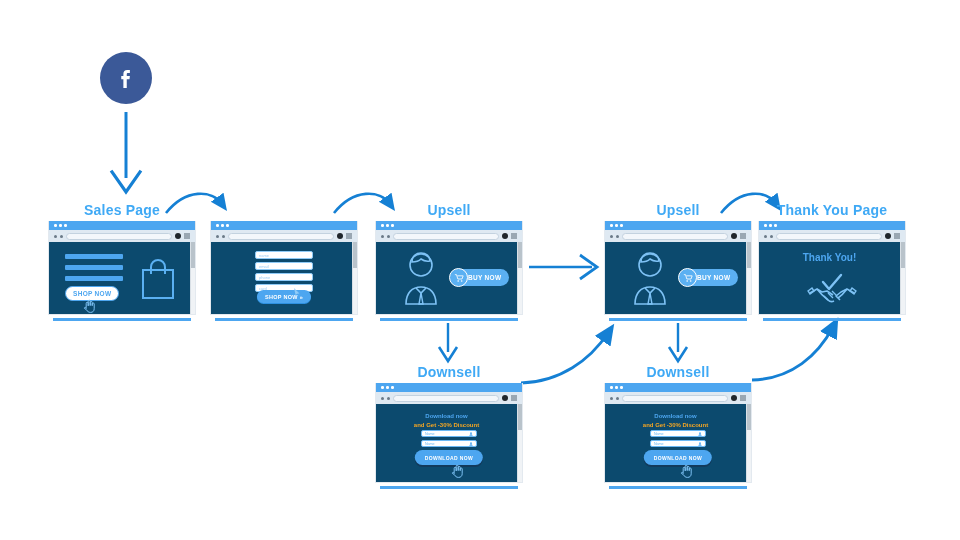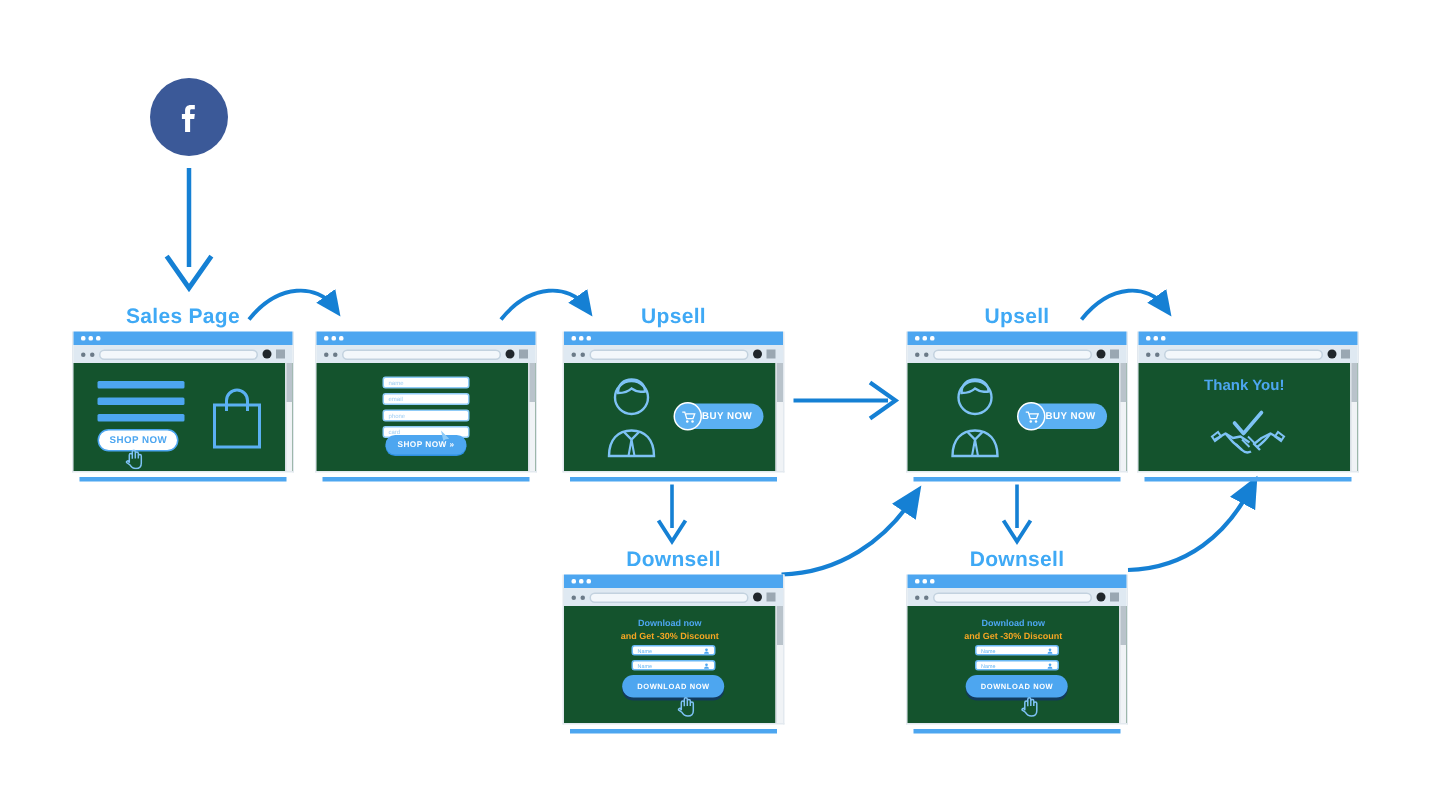--- a/index.html
+++ b/index.html
@@ -53,21 +53,21 @@
   }
   .bar-nav .dot { width: 3px; height: 3px; border-radius: 50%; background: #6b7a88; flex: none; }
   .bar-nav .url {
     flex: 1; height: 7px; border-radius: 4px;
     background: #f3f7fb; border: 1px solid #c3d2df;
   }
   .bar-nav .circ { width: 6px; height: 6px; border-radius: 50%; background: #20262b; flex: none; }
   .bar-nav .sq { width: 6px; height: 6px; background: #9aa7b2; flex: none; }
   .page {
     position: relative;
-    background: #14532d;
+    background: #0c4a6e;
     height: 72px;
     overflow: hidden;
   }
   .scrollbar {
     position: absolute; right: 0; top: 0; bottom: 0; width: 5px;
     background: #f0f3f6; border-left: 1px solid #d9e0e6;
   }
   .scrollbar i { display: block; width: 100%; height: 26px; background: #b9c3cb; }
   .base {
     position: absolute; left: 4px; right: 4px; top: 100%;
@@ -479,20 +479,21 @@
             </svg>
         </div>
         <div class="scrollbar">
             <i></i>
           </div>
       </div>
       <div class="base"></div>
     </div>
   </div>
 
+  <div class="node-title" style="left:758px; top:202px; width:148px;">Thank You Page</div>
   <div class="browser" style="left:758px; top:221px; width:148px;">
     <div class="win">
       <div class="bar-top">
           <i></i>
           <i></i>
           <i></i>
         </div>
       <div class="bar-nav">
         <span class="dot"></span>
         <span class="dot"></span>

